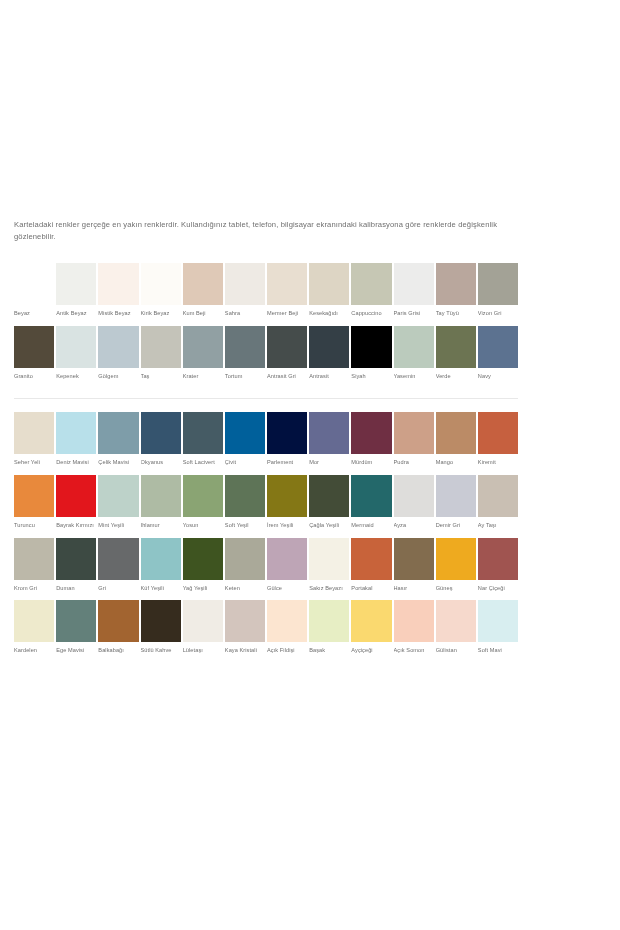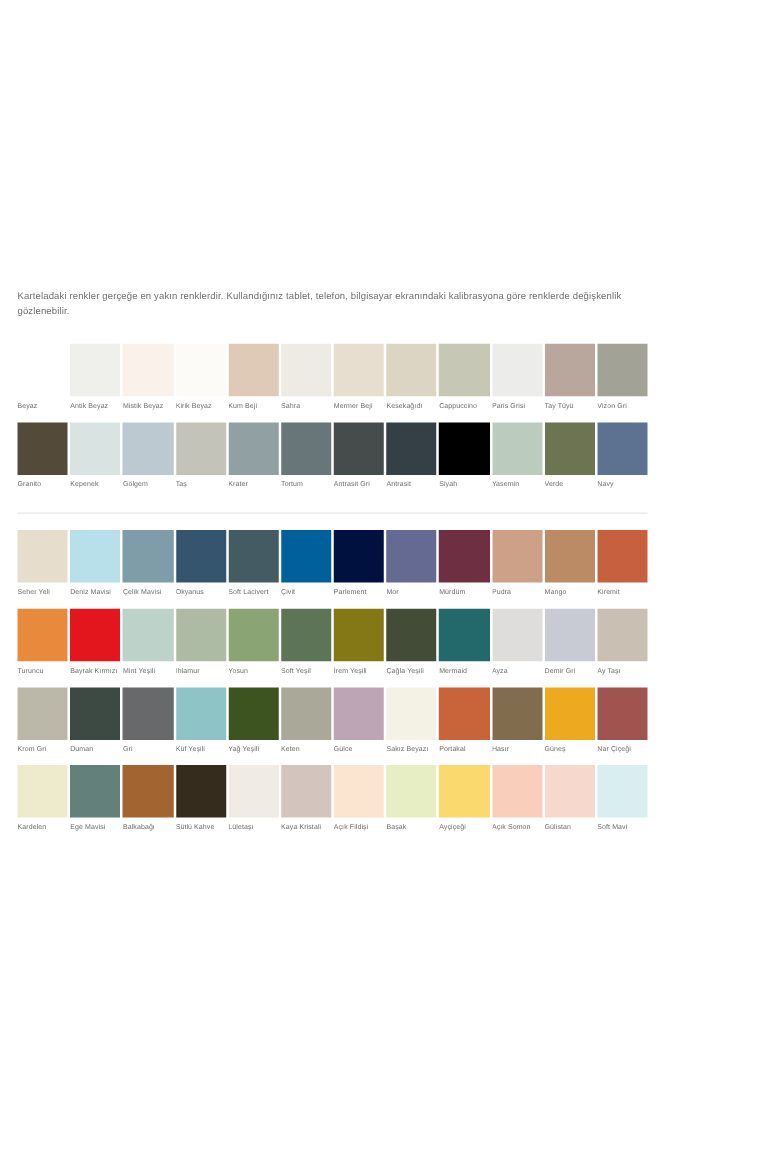--- a/index.html
+++ b/index.html
@@ -16,21 +16,21 @@
   }
   #page {
     position: relative;
     width: 620px;
     height: 930px;
     background: #ffffff;
   }
   #content {
     position: absolute;
     left: 0;
-    top: 223px;
+    top: 211px;
     width: 532px;
   }
   .notice {
     padding: 0 14px;
     font-size: 7.6px;
     line-height: 1.62;
     color: #6f6f6f;
     letter-spacing: 0.12px;
   }
   .palette-block {

